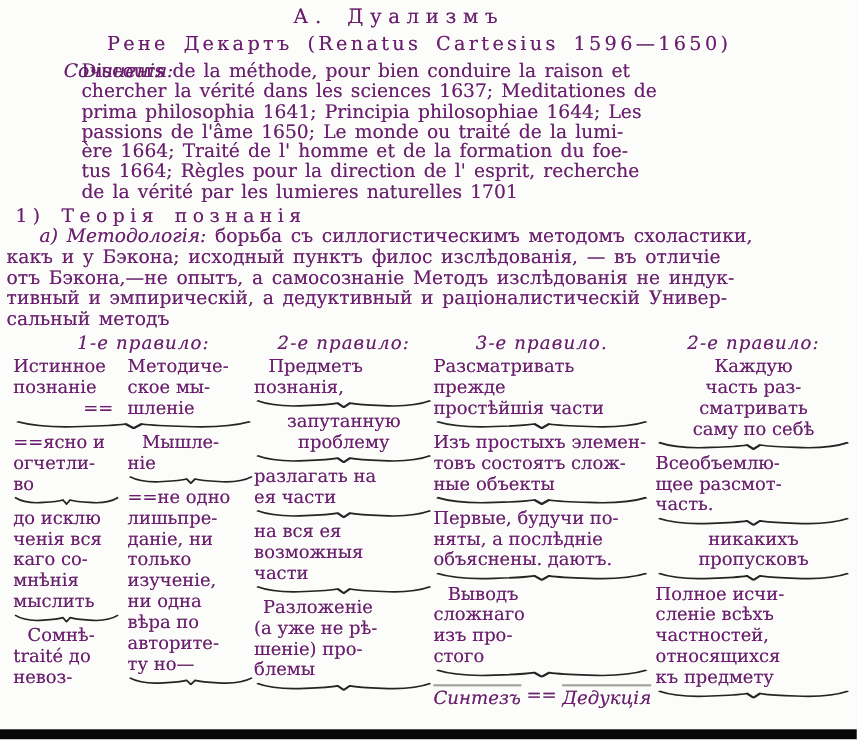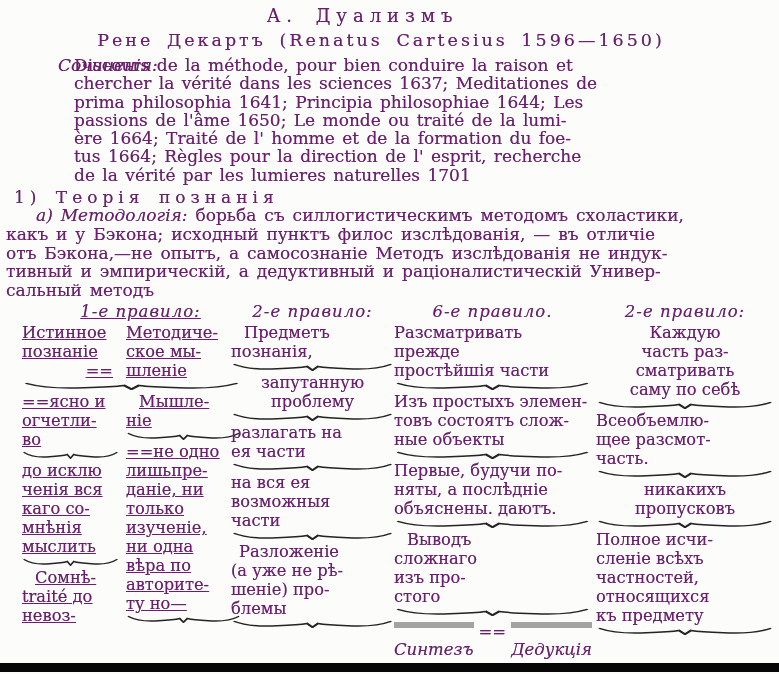--- a/index.html
+++ b/index.html
@@ -26,40 +26,40 @@
   .section1{position:absolute;top:187px;left:14px;font-size:17px;letter-spacing:5px;word-spacing:4px;}
   .para{
     position:absolute;top:206px;left:6px;width:768px;
     font-size:17px;line-height:18.8px;word-spacing:2.5px;
   }
   .para-inner{white-space:pre-line;display:inline;}
   .para .lead{font-style:italic;}
   .indent-sp{display:inline-block;width:30px;}
   
   .tcol{position:absolute;top:302px;font-size:16.3px;line-height:19px;}
-  .col1{left:22px;width:219px;text-decoration:underline;}
+  .col1{left:12px;width:219px;}
   .col2{left:231px;width:163px;}
   .col3{left:394px;width:197px;}
   .col4{left:596px;width:178px;}
   .thead{font-style:italic;text-align:center;font-size:16.5px;margin-bottom:2px;letter-spacing:1px;}
   .col1 .thead{padding-left:18px;}
   .titem{white-space:pre-line;}
   .center{text-align:center;}
   .indent1{text-indent:13px;}
   .indent2{text-indent:8px;}
   .trow{display:flex;gap:7px;}
   .c1a{width:97px;}
   .c1b{flex:1;}
   .c3l{width:94px;}
   .c3r{flex:1;}
   .eq-line{text-align:right;padding-right:6px;}
   .brace{display:block;width:100%;height:9px;margin:1px 0 2px;}
   .brace path{fill:none;stroke:#242424;stroke-width:2;}
   .c3final{display:flex;align-items:flex-start;gap:5px;margin-top:4px;font-style:italic;font-size:16.5px;white-space:nowrap;}
-  .ovl{border-top:6px solid #a3a3a3;padding-top:12px;display:inline-block;}
+  .ovl{border-top:2px solid #a3a3a3;padding-top:1px;display:inline-block;}
   .bottom-bar{position:absolute;left:0;top:663px;width:779px;height:9px;background:#070707;}
 </style>
 </head>
 <body>
 
 <div class="page">
 
   <div class="title">А. Дуализмъ</div>
   <div class="subtitle">Рене Декартъ (Renatus Cartesius 1596—1650)</div>
 
@@ -167,21 +167,21 @@
     <div class="titem indent2">Разложеніе
 (а уже не рѣ-
 шеніе) про-
 блемы</div>
     <svg class="brace" viewBox="0 0 120 12" preserveAspectRatio="none">
         <path d="M2 3 Q14 11 34 9 Q50 8 56 6 L60 11 L64 6 Q70 8 86 9 Q106 11 118 3"></path>
       </svg>
   </div>
 
   <div class="tcol col3">
-    <div class="thead">6-е правило.</div>
+    <div class="thead">3-е правило.</div>
     <div class="titem">Разсматривать прежде
 простѣйшія части</div>
     <svg class="brace" viewBox="0 0 120 12" preserveAspectRatio="none">
         <path d="M2 3 Q14 11 34 9 Q50 8 56 6 L60 11 L64 6 Q70 8 86 9 Q106 11 118 3"></path>
       </svg>
     <div class="titem">Изъ простыхъ элемен-
 товъ состоятъ слож-
 ные объекты</div>
     <svg class="brace" viewBox="0 0 120 12" preserveAspectRatio="none">
         <path d="M2 3 Q14 11 34 9 Q50 8 56 6 L60 11 L64 6 Q70 8 86 9 Q106 11 118 3"></path>

